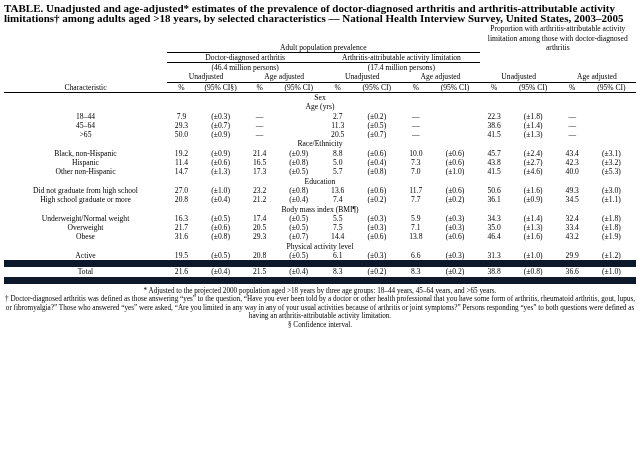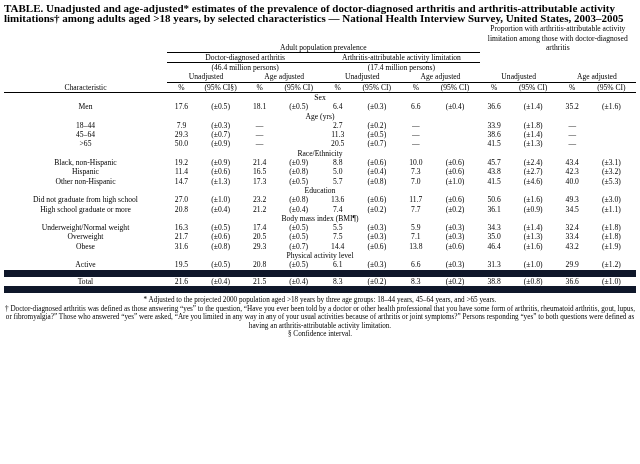--- a/index.html
+++ b/index.html
@@ -138,48 +138,33 @@
       <td>%</td>
       <td>(95% CI)</td>
     </tr>
 
     </tbody>
       <tbody id="tbody">
         <tr>
           <td class="sec" colspan="13">Sex</td>
         </tr>
         <tr>
-          <td class="lbl indent">Men</td>
-          <td>17.6</td>
-          <td>(±0.5)</td>
-          <td>18.1</td>
-          <td>(±0.5)</td>
-          <td>6.4</td>
-          <td>(±0.3)</td>
-          <td>6.6</td>
-          <td>(±0.4)</td>
-          <td>36.6</td>
-          <td>(±1.4)</td>
-          <td>35.2</td>
-          <td>(±1.6)</td>
-        </tr>
-        <tr>
           <td class="sec" colspan="13">Age (yrs)</td>
         </tr>
         <tr>
           <td class="lbl indent">18–44</td>
           <td>7.9</td>
           <td>(±0.3)</td>
           <td>—</td>
           <td></td>
           <td>2.7</td>
           <td>(±0.2)</td>
           <td>—</td>
           <td></td>
-          <td>33.9</td>
+          <td>22.3</td>
           <td>(±1.8)</td>
           <td>—</td>
           <td></td>
         </tr>
         <tr>
           <td class="lbl indent">45–64</td>
           <td>29.3</td>
           <td>(±0.7)</td>
           <td>—</td>
           <td></td>

